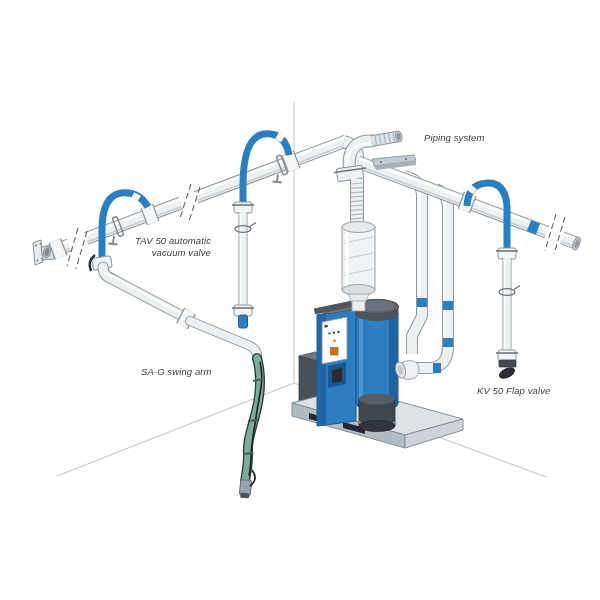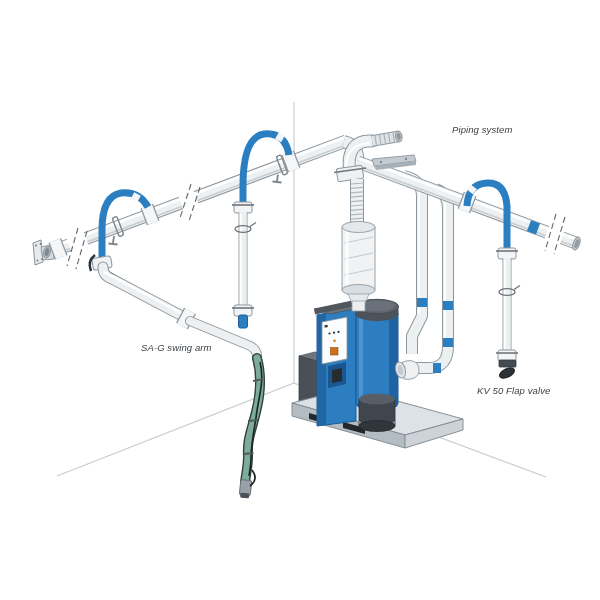--- a/index.html
+++ b/index.html
@@ -281,16 +281,20 @@
       <line x1="344" y1="275" x2="373" y2="269"></line>
     </g>
     <line x1="347" y1="231" x2="347" y2="287" stroke="#ffffff" stroke-width="3" opacity="0.85"></line>
     <ellipse cx="358.5" cy="227" rx="16.5" ry="5.5" fill="#e4e8eb" stroke="#99a1a7" stroke-width="1"></ellipse>
     <ellipse cx="358.5" cy="290" rx="16.5" ry="5.5" fill="#d9dee2" stroke="#99a1a7" stroke-width="1"></ellipse>
     <polygon points="348,294 369,294 365,303 352,303" fill="#e6eaec" stroke="#99a1a7" stroke-width="0.8"></polygon>
     <rect x="352" y="301" width="13" height="10" fill="#eceff1" stroke="#99a1a7" stroke-width="0.8"></rect>
   </g>
 </svg>
 
-  <div class="lbl" style="left:424px;top:124px;margin-left:28px;">Piping system</div>
-  <div class="lbl" style="left:141px;top:342px;">SA-G swing arm</div>
+  <div class="lbl right" style="right:389px;top:235px;">
+    <div>TAV 50 automatic</div>
+    <div>vacuum valve</div>
+  </div>
+  <div class="lbl" style="left:424px;top:132px;">Piping system</div>
+  <div class="lbl" style="left:141px;top:366px;">SA-G swing arm</div>
   <div class="lbl" style="left:477px;top:385px;text-align:right;">KV 50 Flap valve</div>
 </div>
 
 </body></html>

